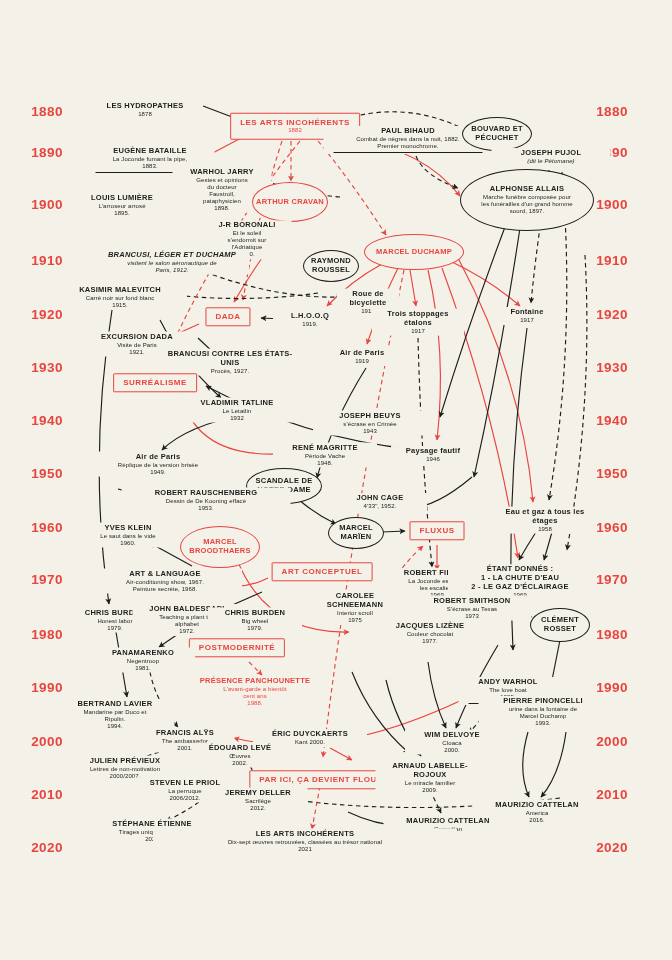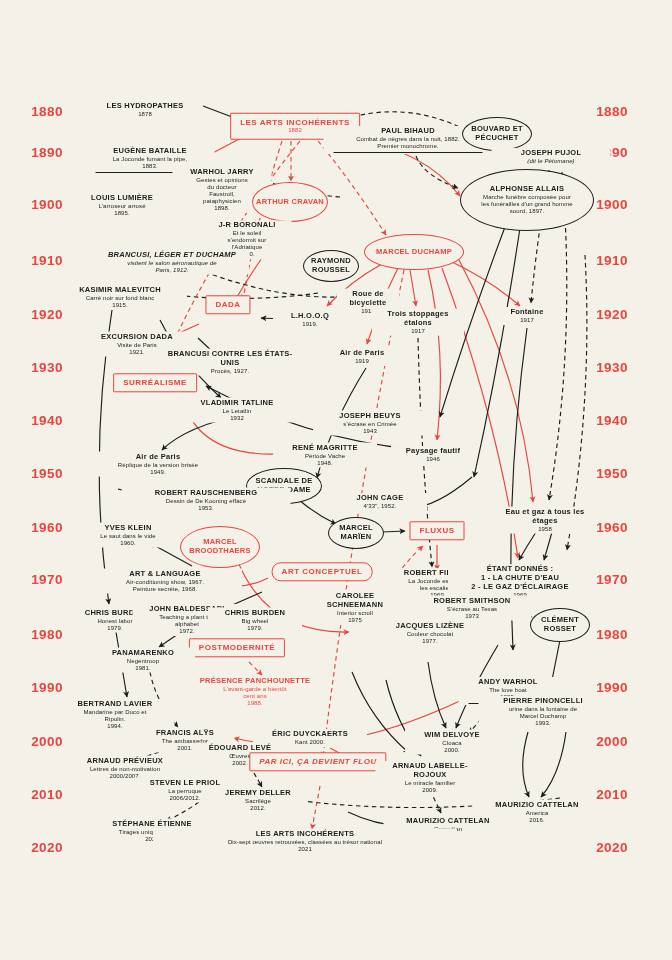--- a/index.html
+++ b/index.html
@@ -238,21 +238,21 @@
         <div class="nline">1919.</div>
       </div>
       <div class="node  black" style="left: 418px; top: 322px; width: 88px;">
         <div class="ntitle">Trois stoppages étalons</div>
         <div class="nline">1917</div>
       </div>
       <div class="node  black" style="left: 527px; top: 316px; width: 60px;">
         <div class="ntitle">Fontaine</div>
         <div class="nline">1917</div>
       </div>
-      <div class="node box red" style="left: 228px; top: 305px;">
+      <div class="node box red" style="left: 228px; top: 317px;">
         <div class="ntitle">DADA</div>
       </div>
       <div class="node  black" style="left: 137px; top: 344px; width: 110px;">
         <div class="ntitle">EXCURSION DADA</div>
         <div class="nline">Visite de Paris</div>
         <div class="nline">1921.</div>
       </div>
       <div class="node  black" style="left: 230px; top: 362px; width: 140px;">
         <div class="ntitle">BRANCUSI CONTRE LES ÉTATS-UNIS</div>
         <div class="nline">Procès, 1927.</div>
@@ -311,21 +311,21 @@
         <div class="ntitle">FLUXUS</div>
       </div>
       <div class="node  black" style="left: 128px; top: 535px; width: 105px;">
         <div class="ntitle">YVES KLEIN</div>
         <div class="nline">Le saut dans le vide</div>
         <div class="nline">1960.</div>
       </div>
       <div class="node oval red" style="left: 220px; top: 547px; width: 80px; height: 42px;">
         <div class="ntitle">MARCEL BROODTHAERS</div>
       </div>
-      <div class="node box red" style="left: 322px; top: 572px; border-radius: 9px;">
+      <div class="node box red" style="left: 322px; top: 572px;">
         <div class="ntitle">ART CONCEPTUEL</div>
       </div>
       <div class="node  black" style="left: 437px; top: 584px; width: 105px;">
         <div class="ntitle">ROBERT FILLIOU</div>
         <div class="nline">La Joconde est dans</div>
         <div class="nline">les escaliers</div>
         <div class="nline">1969</div>
       </div>
       <div class="node  black" style="left: 520px; top: 582px; width: 140px;">
         <div class="ntitle">ÉTANT DONNÉS :</div>
@@ -416,25 +416,25 @@
         <div class="ntitle">WIM DELVOYE</div>
         <div class="nline">Cloaca</div>
         <div class="nline">2000.</div>
       </div>
       <div class="node  black" style="left: 240px; top: 755px; width: 85px;">
         <div class="ntitle">ÉDOUARD LEVÉ</div>
         <div class="nline">Œuvres</div>
         <div class="nline">2002.</div>
       </div>
       <div class="node  black" style="left: 125px; top: 768px; width: 130px;">
-        <div class="ntitle">ARNAUD PRÉVIEUX</div>
+        <div class="ntitle">JULIEN PRÉVIEUX</div>
         <div class="nline">Lettres de non-motivation</div>
         <div class="nline">2000/2007.</div>
       </div>
-      <div class="node box red" style="left: 318px; top: 762px; font-style: italic;">
+      <div class="node box red" style="left: 318px; top: 780px;">
         <div class="ntitle">PAR ICI, ÇA DEVIENT FLOU</div>
       </div>
       <div class="node  black" style="left: 430px; top: 778px; width: 105px;">
         <div class="ntitle">ARNAUD LABELLE-ROJOUX</div>
         <div class="nline">Le miracle familier</div>
         <div class="nline">2009.</div>
       </div>
       <div class="node  black" style="left: 185px; top: 790px; width: 100px;">
         <div class="ntitle">STEVEN LE PRIOL</div>
         <div class="nline">La perruque</div>

